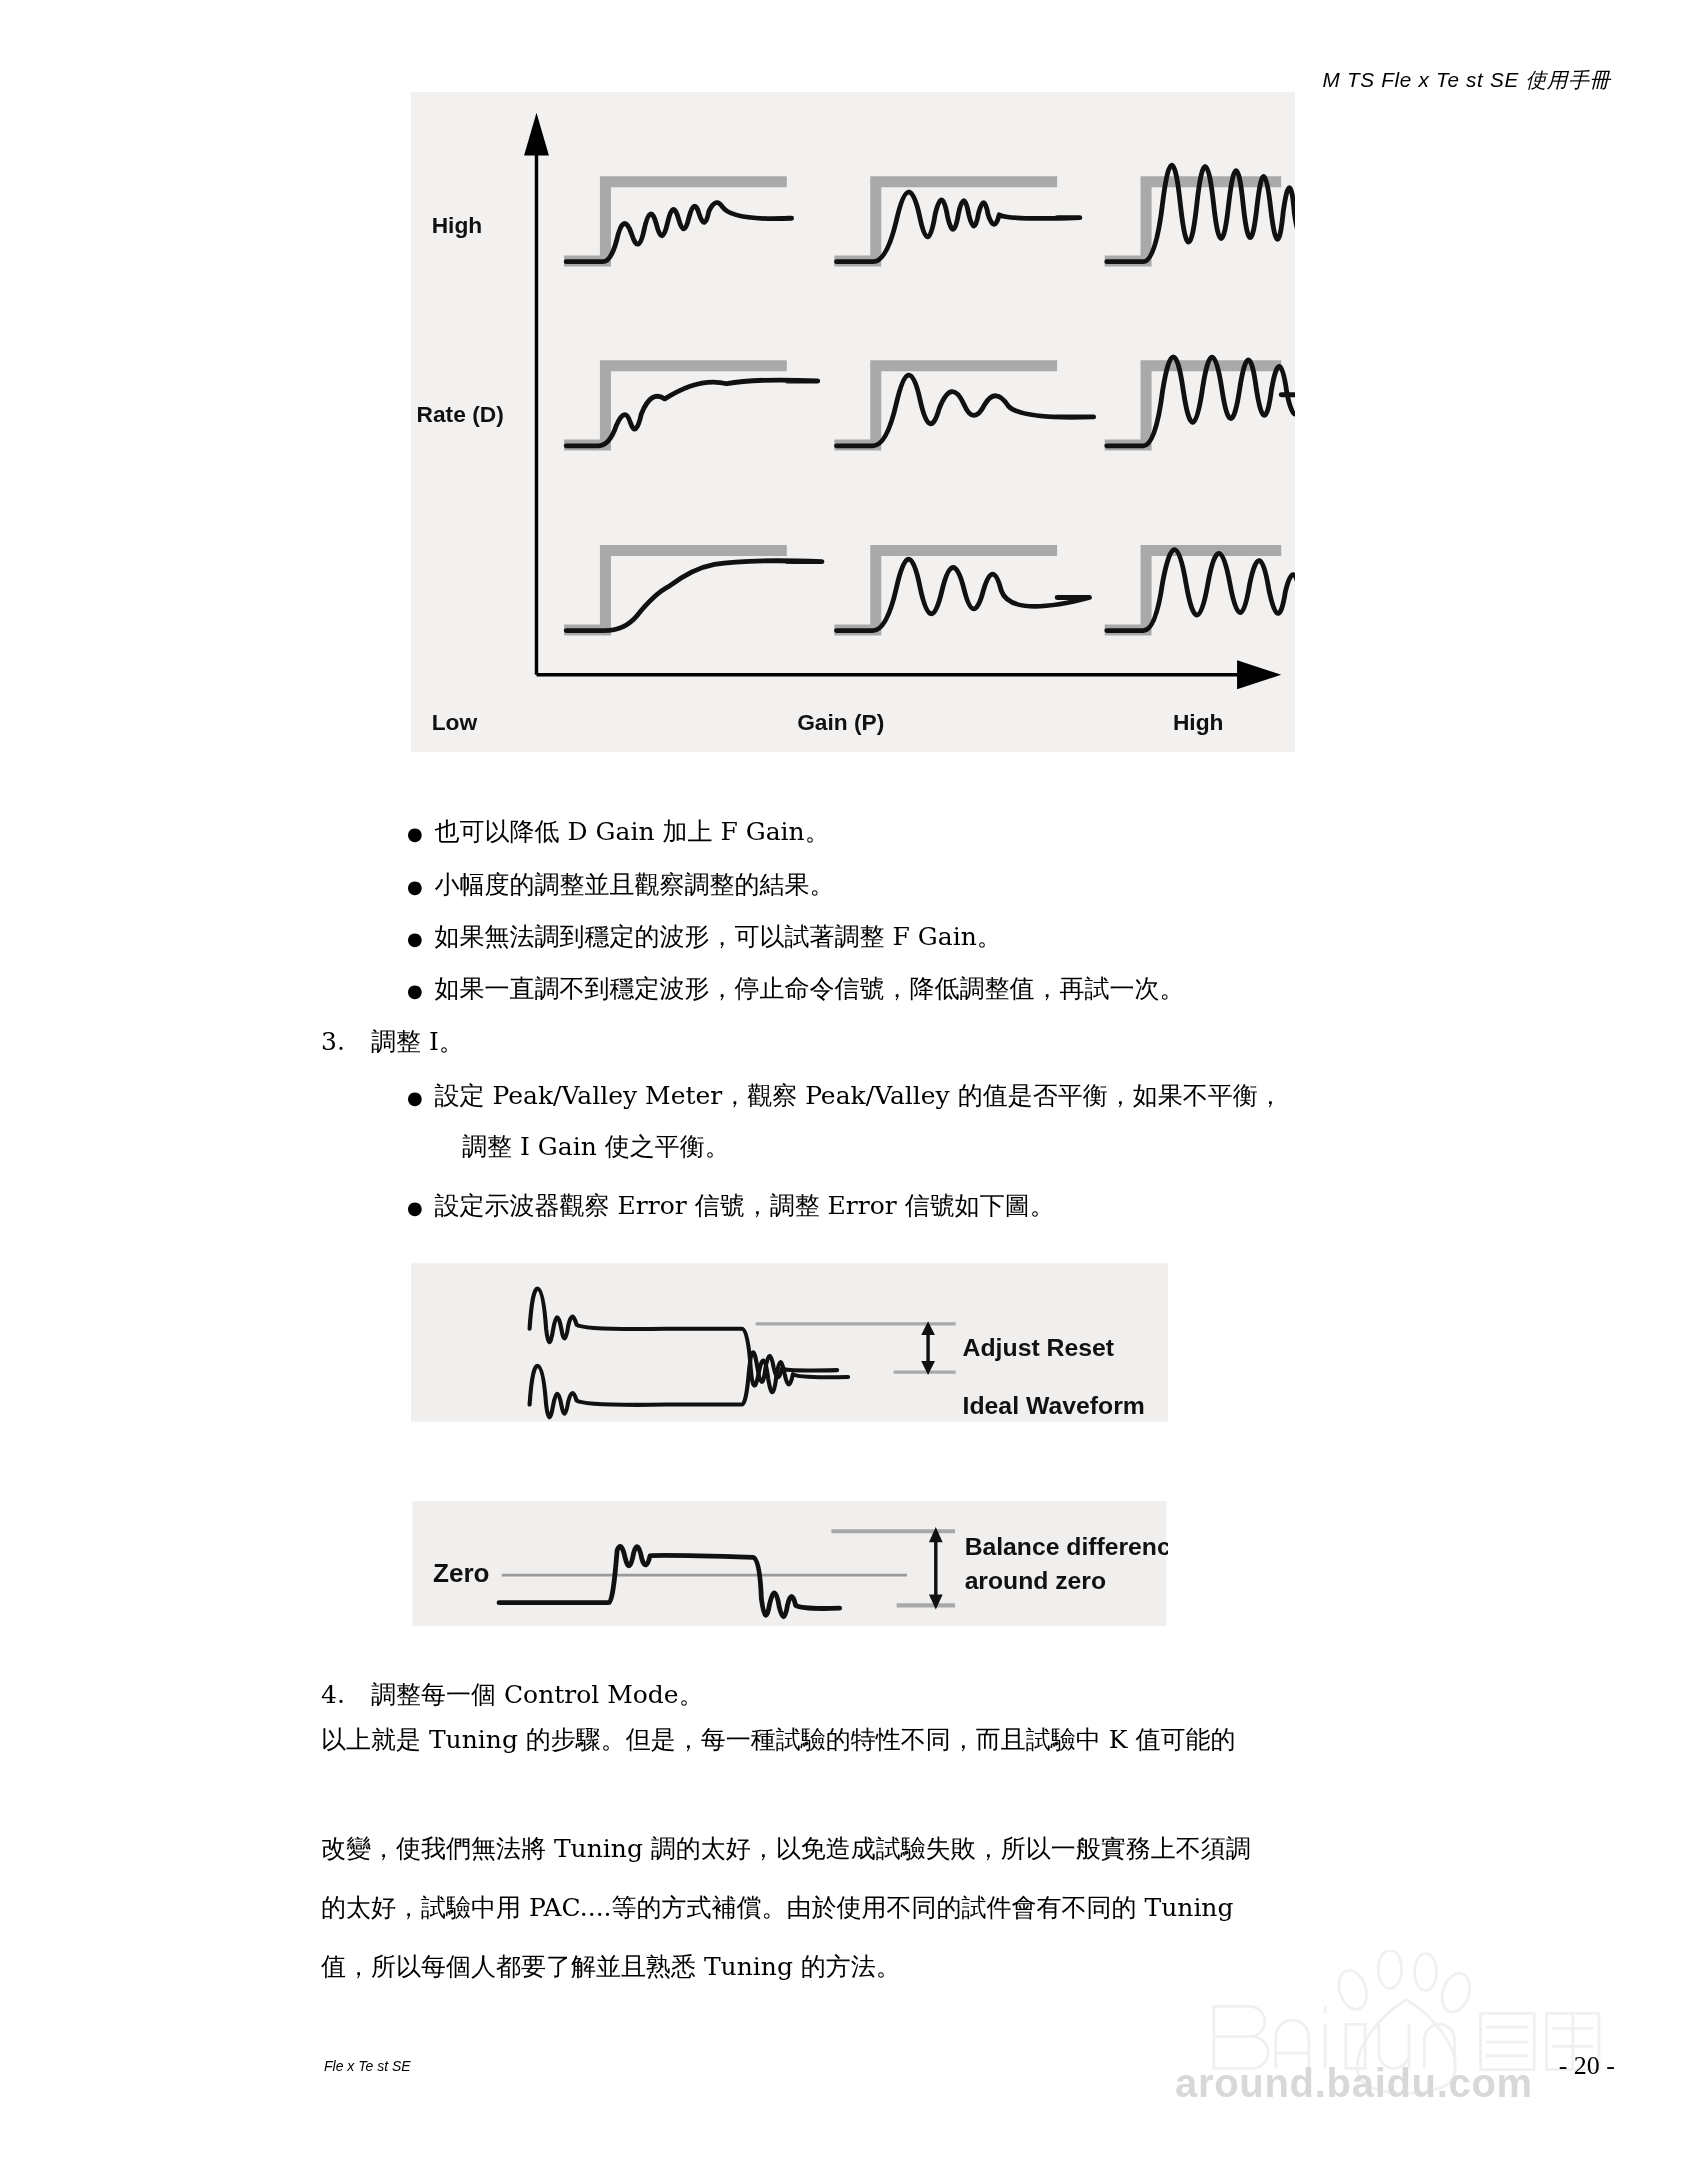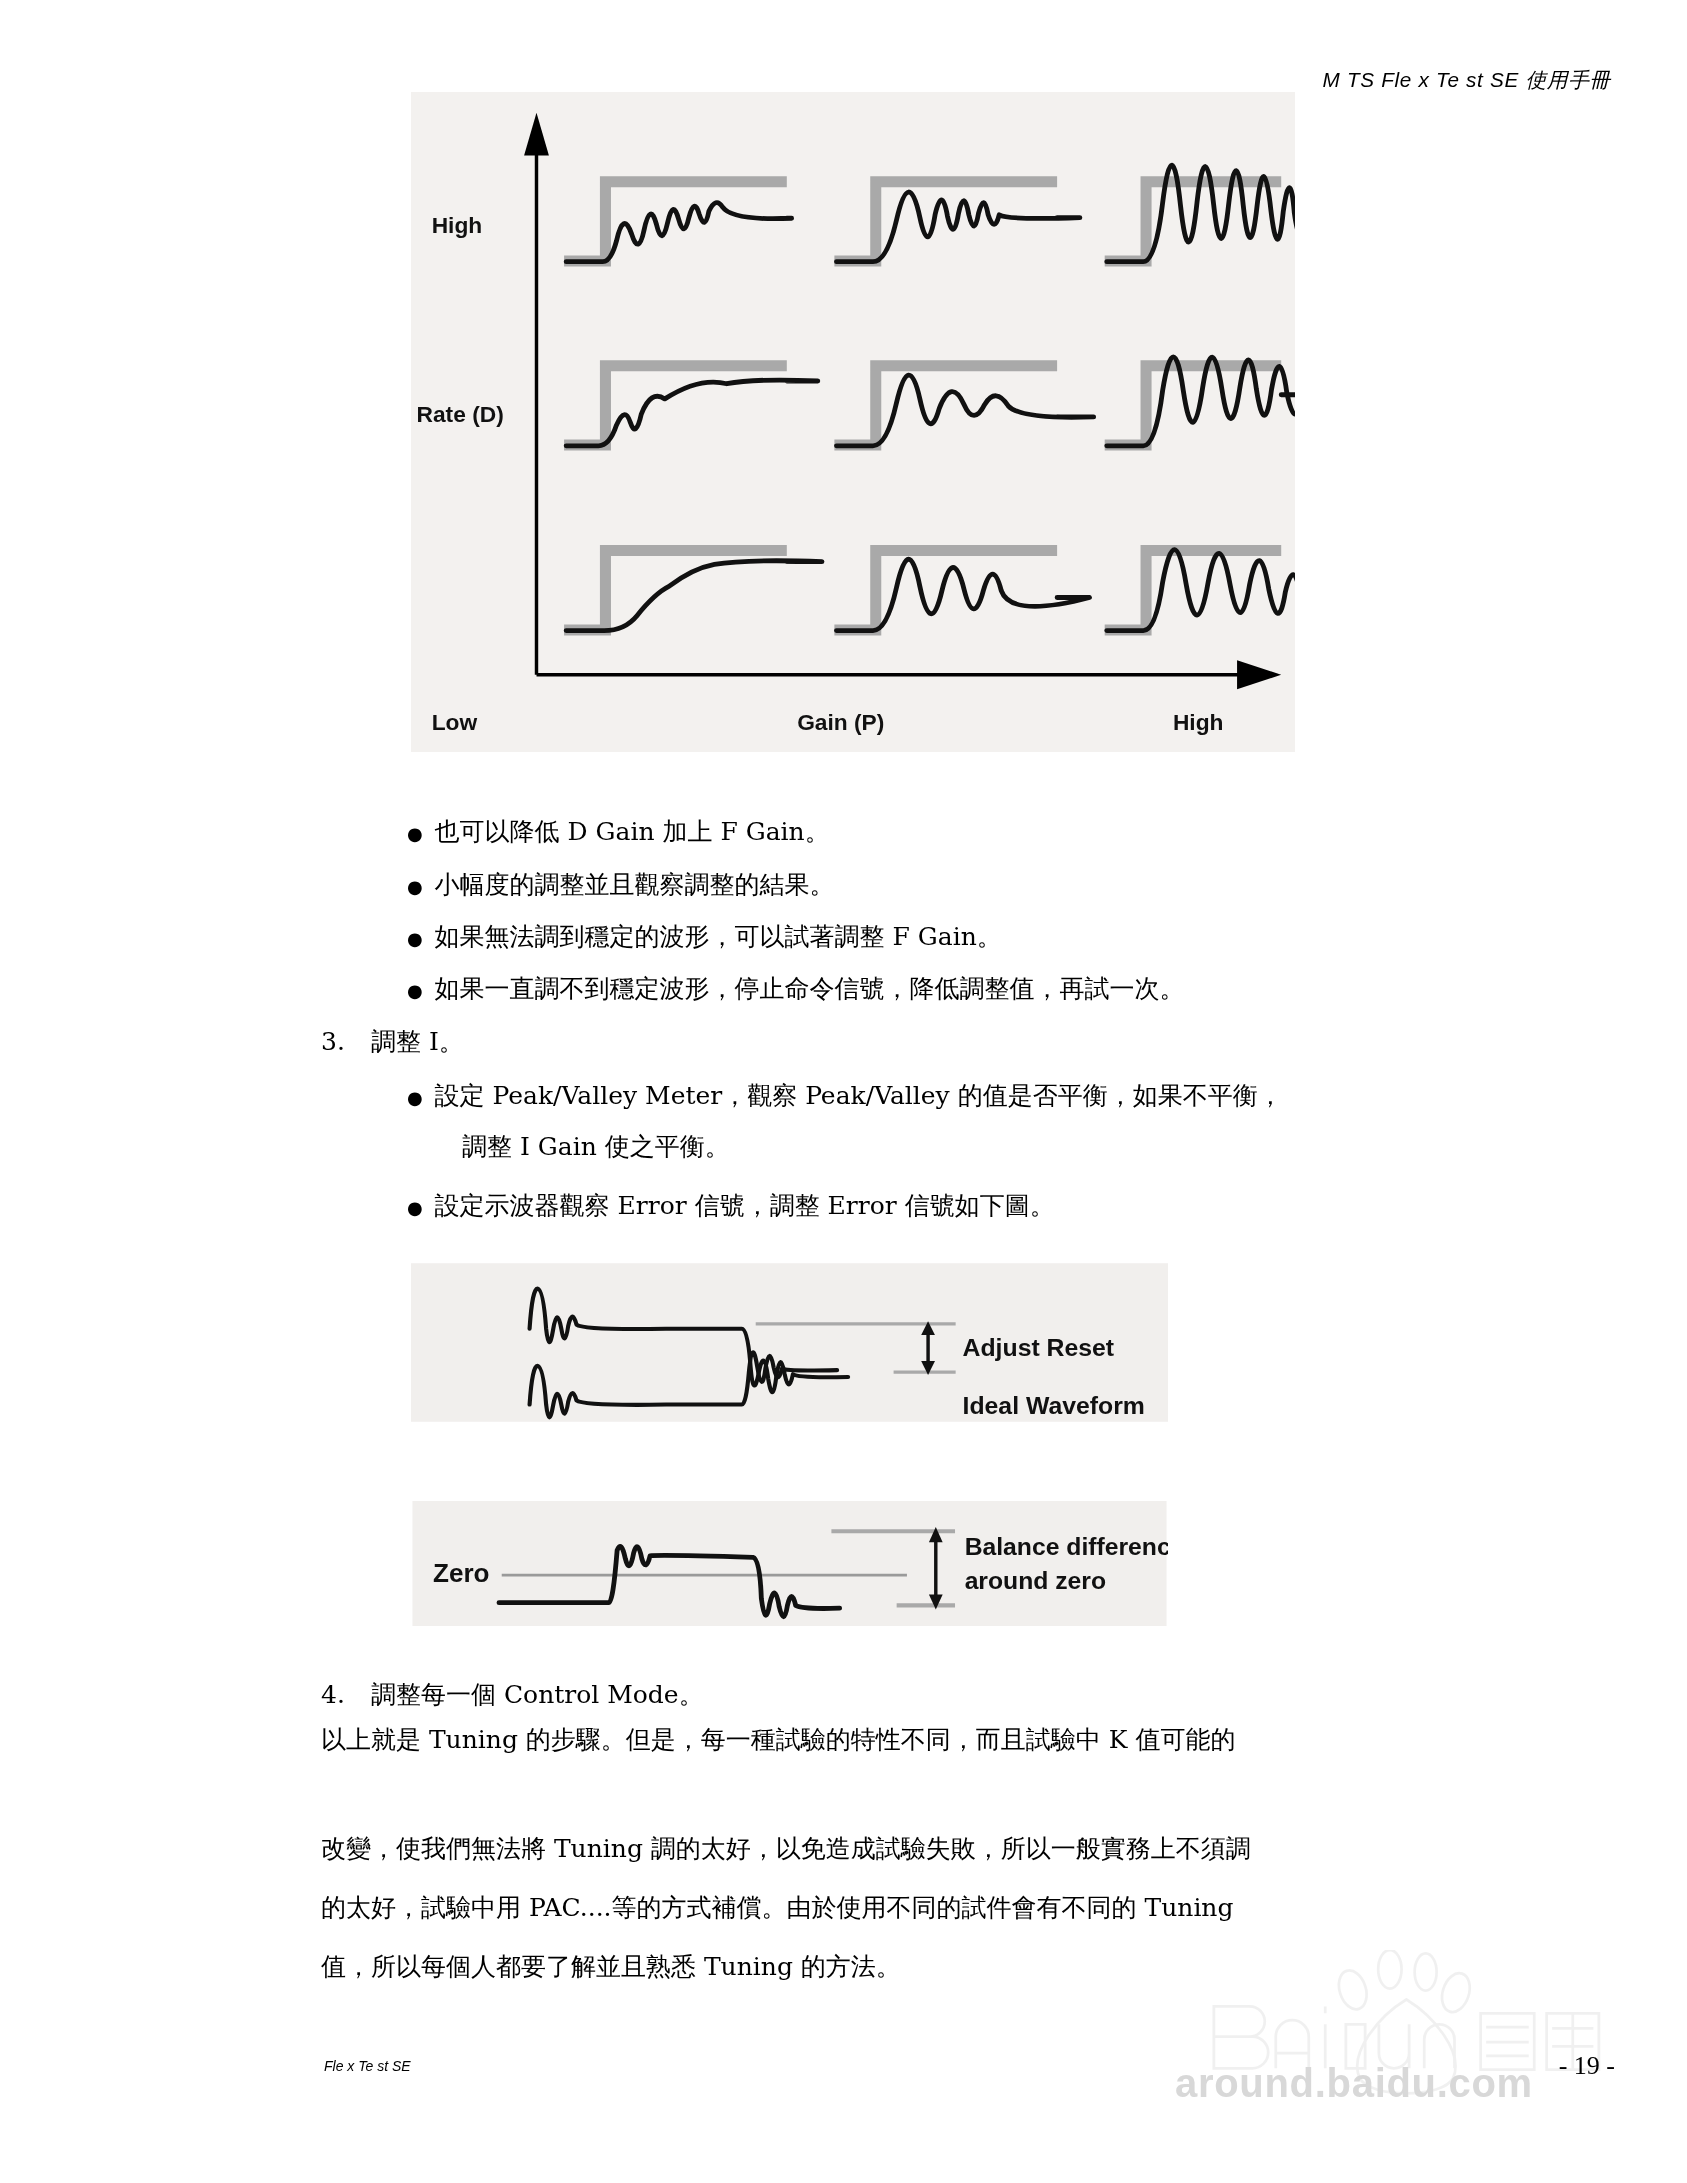--- a/index.html
+++ b/index.html
@@ -203,14 +203,14 @@
       <path d="M366 172 v-42 a22 22 0 0 1 44 0 v42"></path>
 
       <path d="M448 92 h78 v82 h-78 z M456 112 h62 M456 134 h62 M456 154 h62"></path>
       <path d="M544 92 h76 v82 h-76 z M552 114 h60 M552 140 h60 M582 92 v82"></path>
     </g>
   </svg>
 </div>
 <div class="wm-text">around.baidu.com</div>
 
 <div class="footer-left">Fle x Te st SE</div>
-<div class="footer-page">- 19 -</div>
+<div class="footer-page">- 20 -</div>
 
 
 </body></html>

